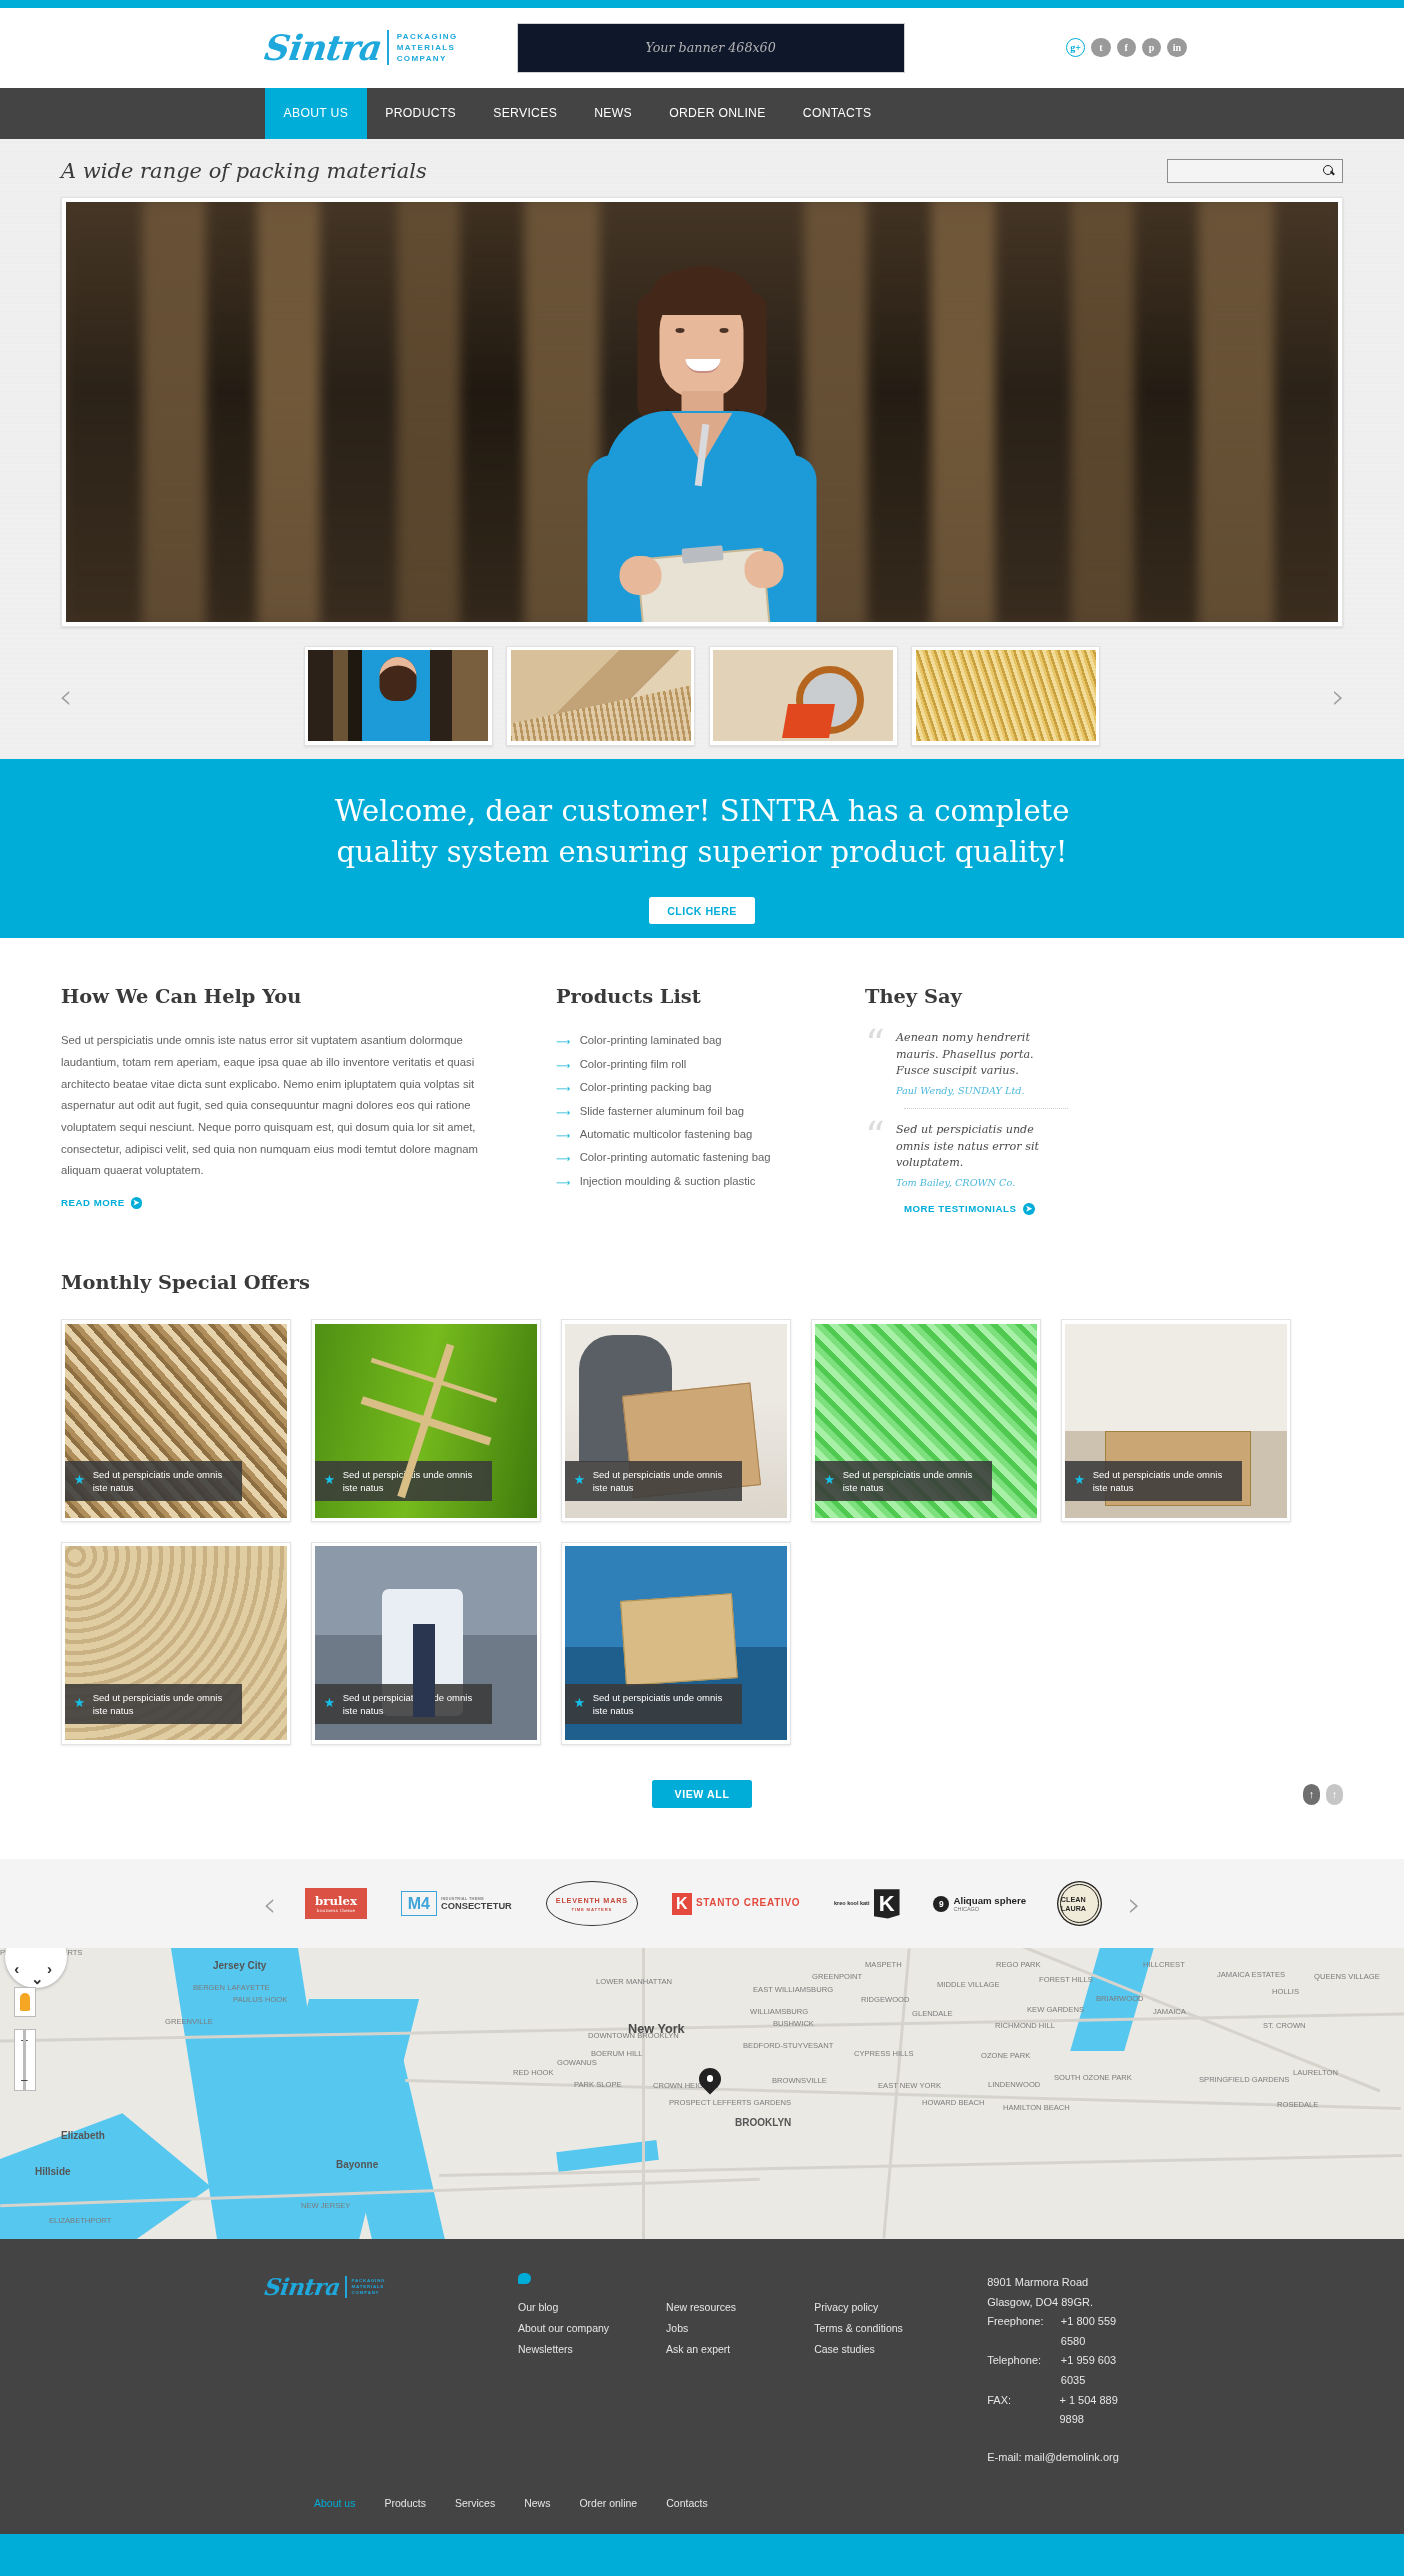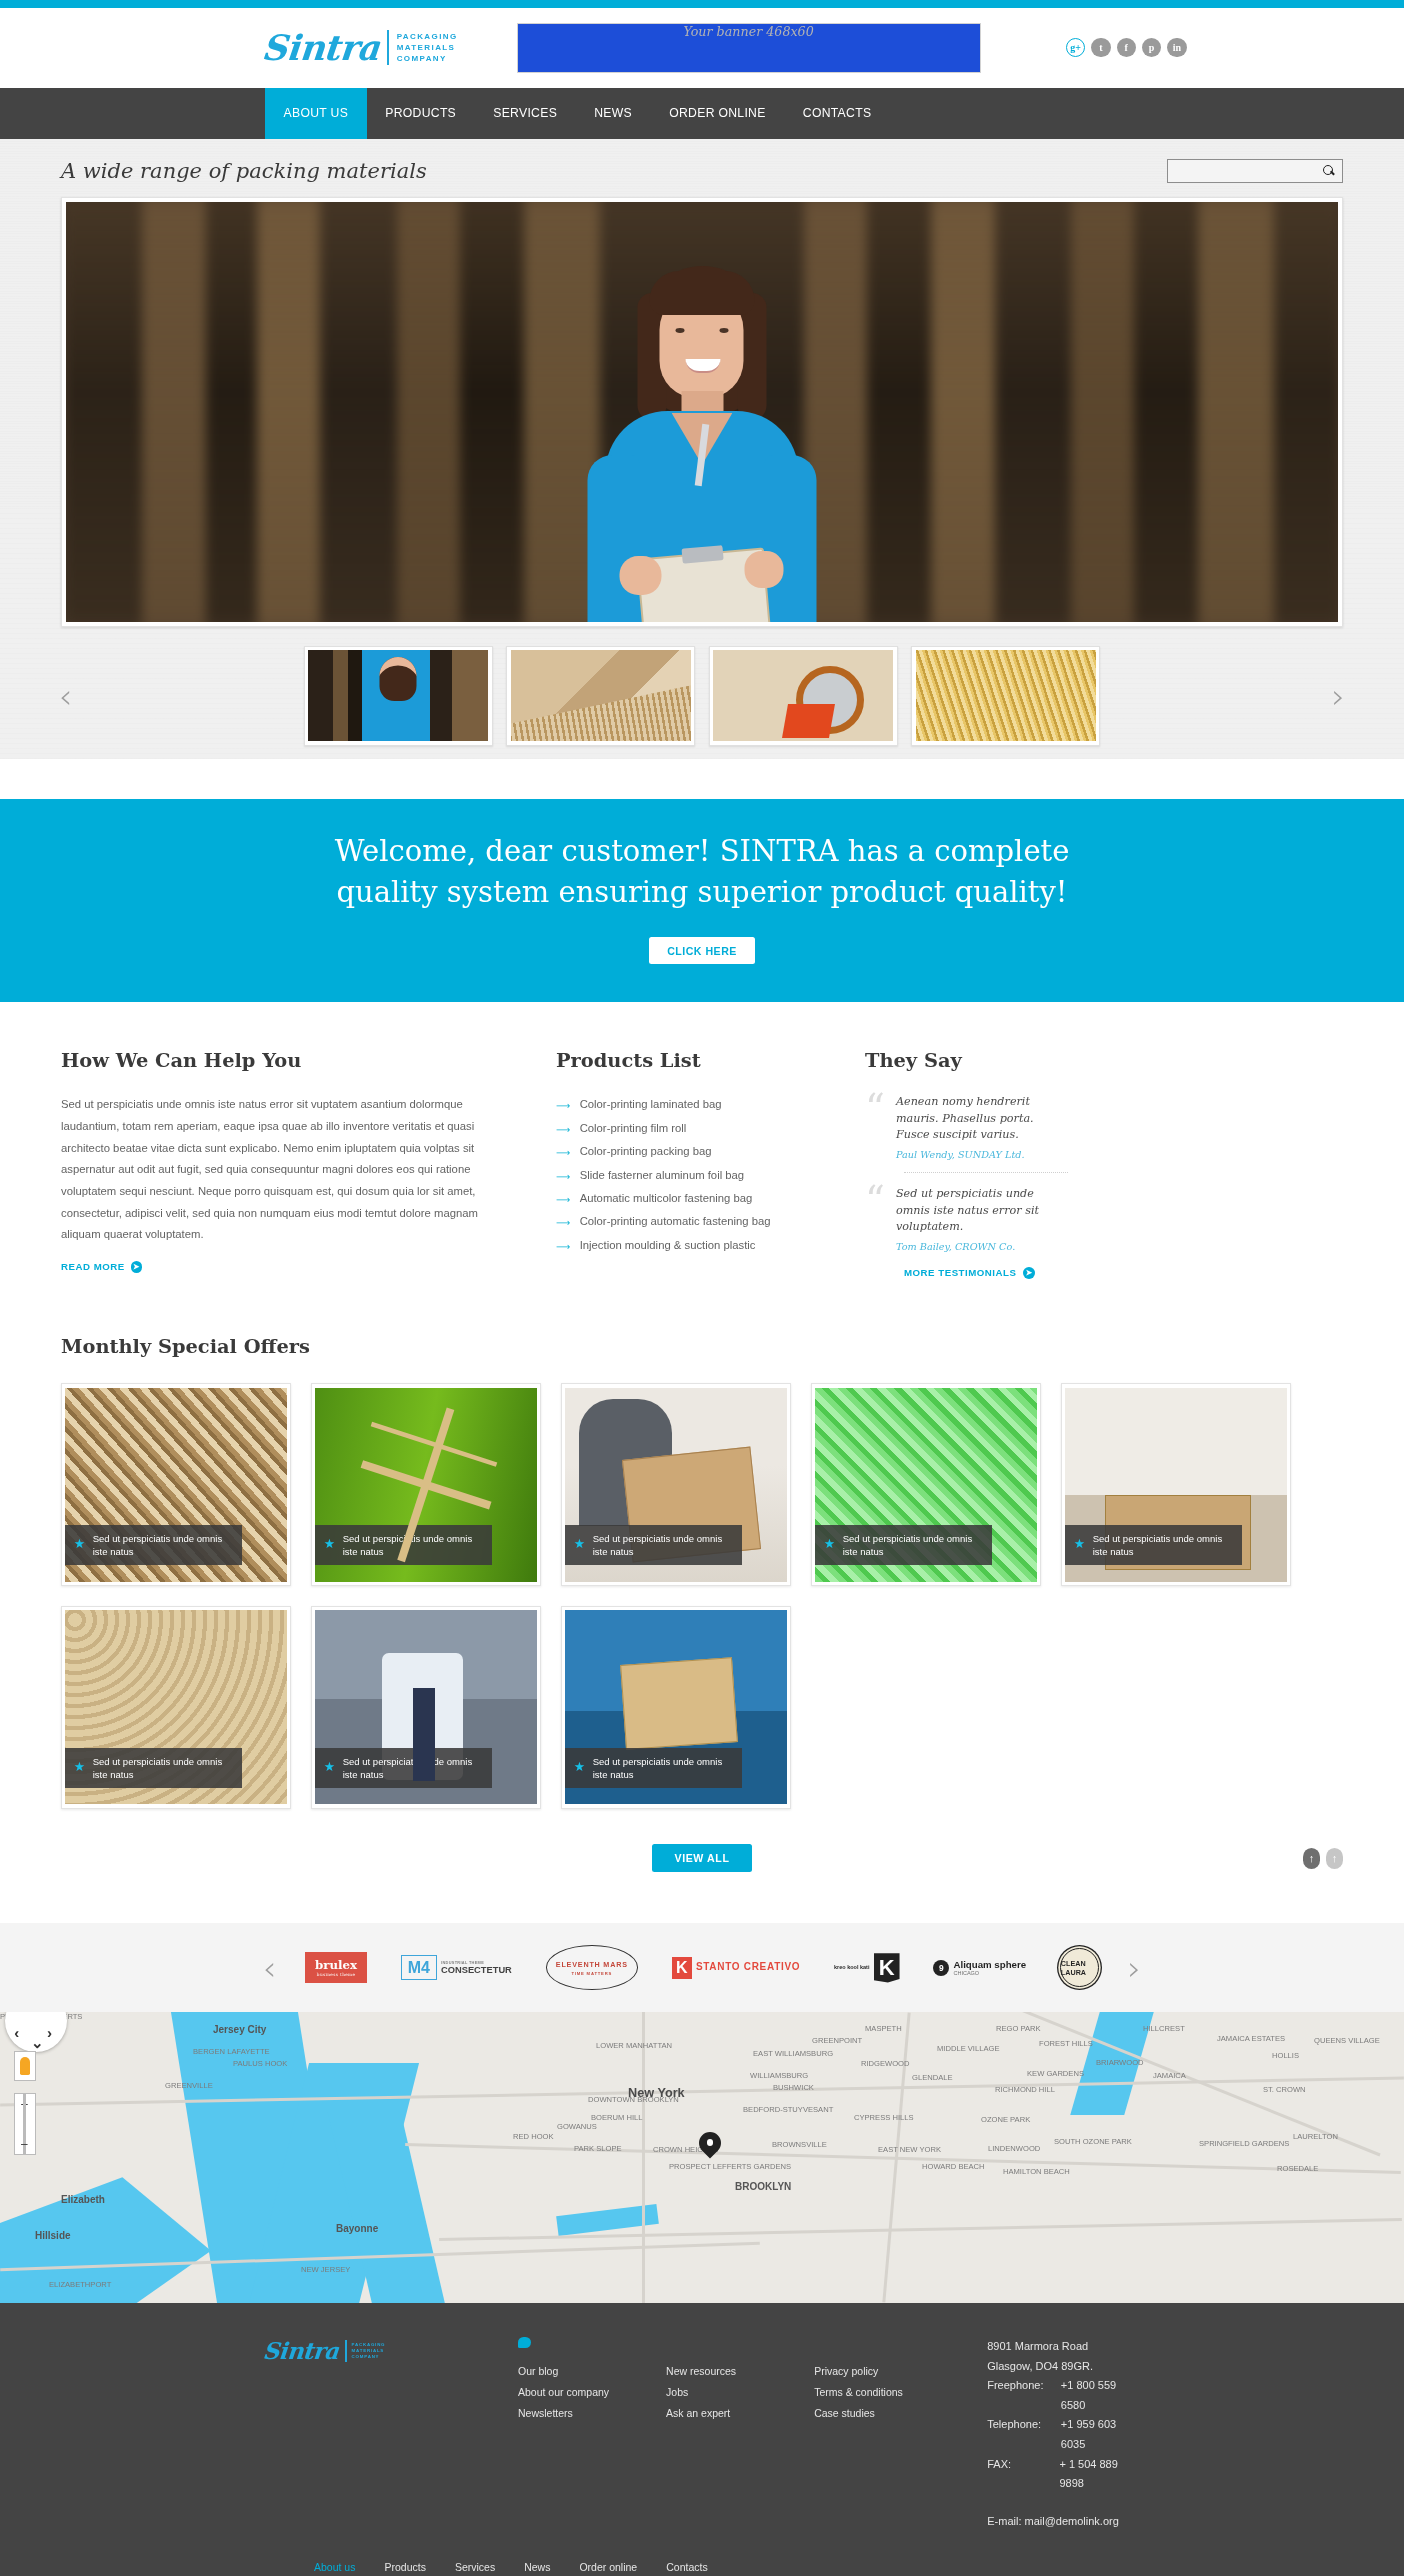--- a/index.html
+++ b/index.html
@@ -27,22 +27,22 @@
     letter-spacing:-0.8px;
     transform:skewX(-8deg);
   }
   .logo-divider { width:1.7px; height:35px; background:#1FA8DC; margin:0 7.6px 0 5.9px; }
   .logo-sub { line-height:1.38; }
   .logo-sub div {
     font-size:8px; letter-spacing:1.4px; color:#1FA8DC; font-weight:bold;
     font-family:"Liberation Sans", sans-serif;
   }
   .banner-box {
-    width:464px; height:50px; border:0.8px solid #d2d2d2; background:#1d4ed8;
-    display:flex; justify-content:center;
+    width:388px; height:50px; border:0.8px solid #d2d2d2; background:#0f172a;
+    display:flex; align-items:center; justify-content:center;
     margin-left:59px;
   }
   .banner-box span {
     font-family:"DejaVu Serif", serif; font-style:italic;
     color:#b3b3b3; font-size:12.7px;
   }
   .social { margin-left:auto; display:flex; gap:5.9px; align-items:center; margin-right:13.5px; }
   .soc {
     width:19.4px; height:19.4px; border-radius:50%;
     background:#9a9a9a; color:#fff;
@@ -189,21 +189,21 @@
     content:""; position:absolute; left:46%; top:18%; width:54px; height:54px;
     border-radius:50%; background:#c9cdd0; border:7.6px solid #b6651f;
   }
   .t3 .inner::after {
     content:""; position:absolute; left:40%; bottom:4%; width:47px; height:34px;
     background:#e2481e; transform:skewX(-10deg);
   }
   .t4 .inner { background:repeating-linear-gradient(72deg,#e8c667 0 2.5px,#c9a13f 2.5px 5px,#f2dc9a 5px 8.4px); }
 
   
-  .welcome { background:#00ADD8; padding:32px 0 38px; text-align:center;margin-top:40px; }
+  .welcome { background:#00ADD8; padding:32px 0 14px; text-align:center; }
   .welcome h2 {
     font-family:"DejaVu Serif", serif; font-weight:normal;
     color:#fff; font-size:29px; line-height:1.42;
     max-width:827px; margin:0 auto;
   }
   .btn-white {
     display:inline-block; margin-top:23.6px;
     background:#fff; color:#00ADD8;
     padding:7.6px 18.6px; border-radius:2.5px;
     font-size:10.6px; letter-spacing:0.5px; font-weight:bold;

